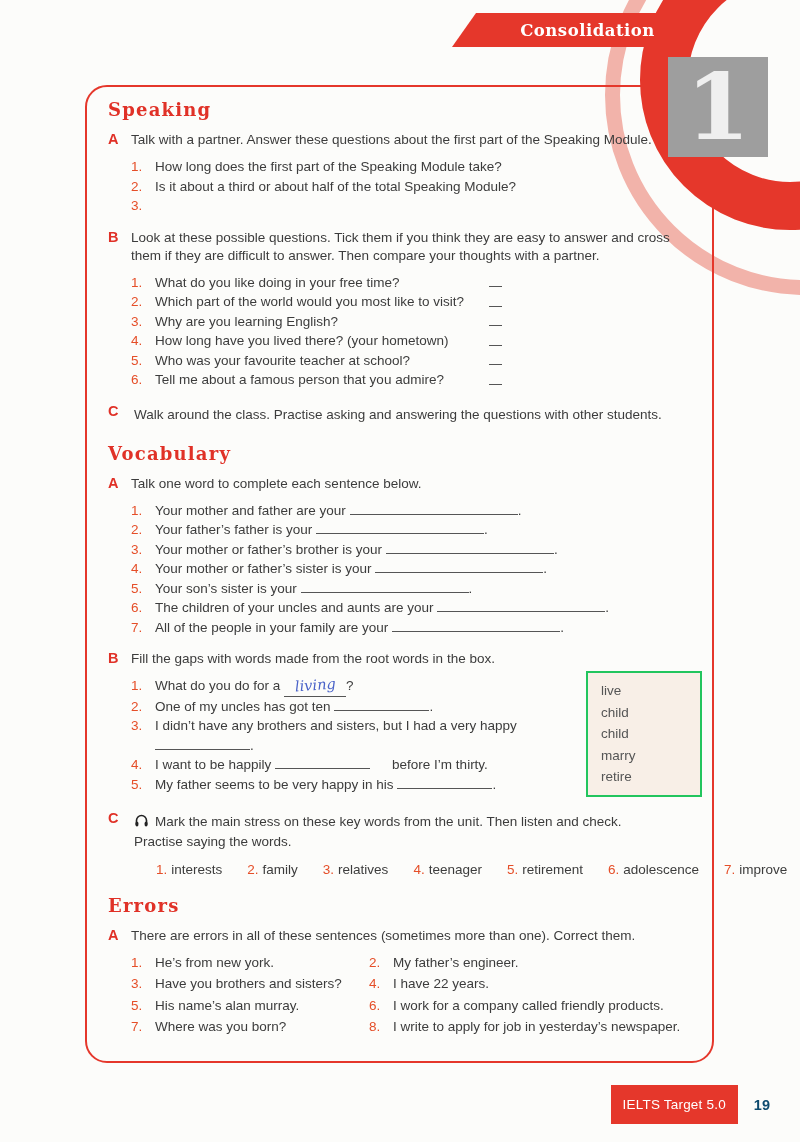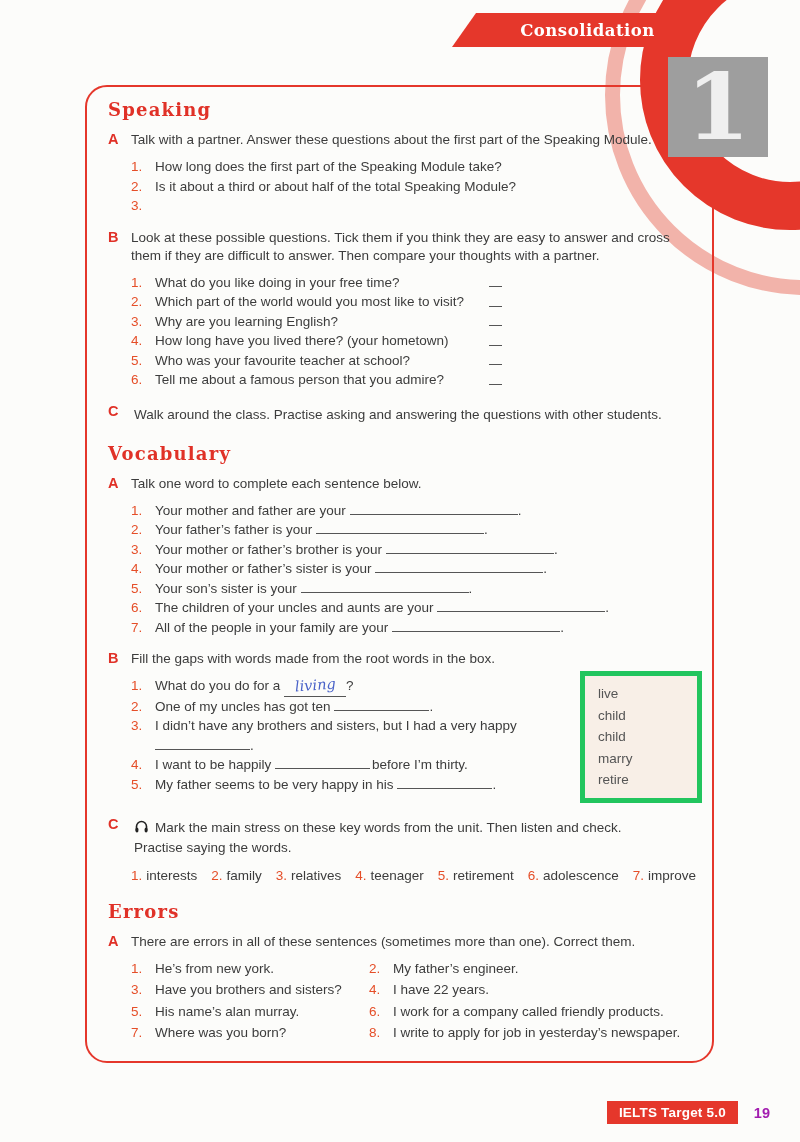--- a/index.html
+++ b/index.html
@@ -36,39 +36,39 @@
   .q-item{display:flex;line-height:19.5px;position:relative;}
   .q-item .num{flex:none;width:24px;color:#e54e28;}
   .q-text{color:#3c3c3c;}
   .u{text-underline-offset:2px;}
   .blank{display:inline-block;border-bottom:1px solid #555;height:12px;vertical-align:baseline;}
   .blank-lg{width:168px;}
   .blank-md{width:95px;}
   .blank-ans{width:62px;height:auto;min-height:12px;text-align:center;}
   .answer{font-family:"DejaVu Serif",serif;font-style:italic;font-size:14.5px;
     color:#4a63c8;display:inline-block;transform:rotate(-4deg);}
-  .post-spaced{margin-left:2px;}
+  .post-spaced{margin-left:22px;}
   .tick-line{position:absolute;left:358px;bottom:5px;width:13px;height:1px;background:#555;}
   
   .vb-row{display:flex;}
   .vb-items{flex:1;min-width:0;}
-  .word-box{flex:none;width:86px;border:5px solid #22c55e;background:#f8efe7;
+  .word-box{flex:none;width:86px;border:2px solid #22c55e;background:#f8efe7;
     padding:7px 13px;line-height:21.5px;color:#555;margin:-5px -4px 0 8px;align-self:flex-start;}
   
   .hp-icon{display:inline-block;vertical-align:-2px;margin-right:6px;}
   .stress-words{display:flex;justify-content:space-between;margin-top:10px;padding-right:2px;}
-  .sw{white-space:nowrap;}
+  .sw{white-space:nowrap;margin-left:25px;}
   .sw .num{color:#e54e28;margin-right:4px;}
   
   .errors-grid{display:grid;grid-template-columns:238px 1fr;row-gap:2px;}
   
   .footer{position:absolute;right:30px;bottom:18px;display:flex;align-items:center;z-index:5;}
-  .brand-badge{background:#e5372b;color:#fff;font-weight:bold;font-size:13.5px;
-    padding:4px 12px;letter-spacing:.2px;}
-  .page-num{font-weight:bold;font-size:14.5px;color:#a21caf;margin-left:16px;}
+  .brand-badge{background:#e5372b;color:#fff;font-weight:normal;font-size:13.5px;
+    padding:12px 12px;letter-spacing:.2px;}
+  .page-num{font-weight:bold;font-size:14.5px;color:#0c4a6e;margin-left:16px;}
 </style>
 </head>
 <body>
 
 <div class="sheet">
 
   <div class="ring2"></div>
   <div class="ring"></div>
   <div class="unit-square">
     <span class="unit-num">1</span>

